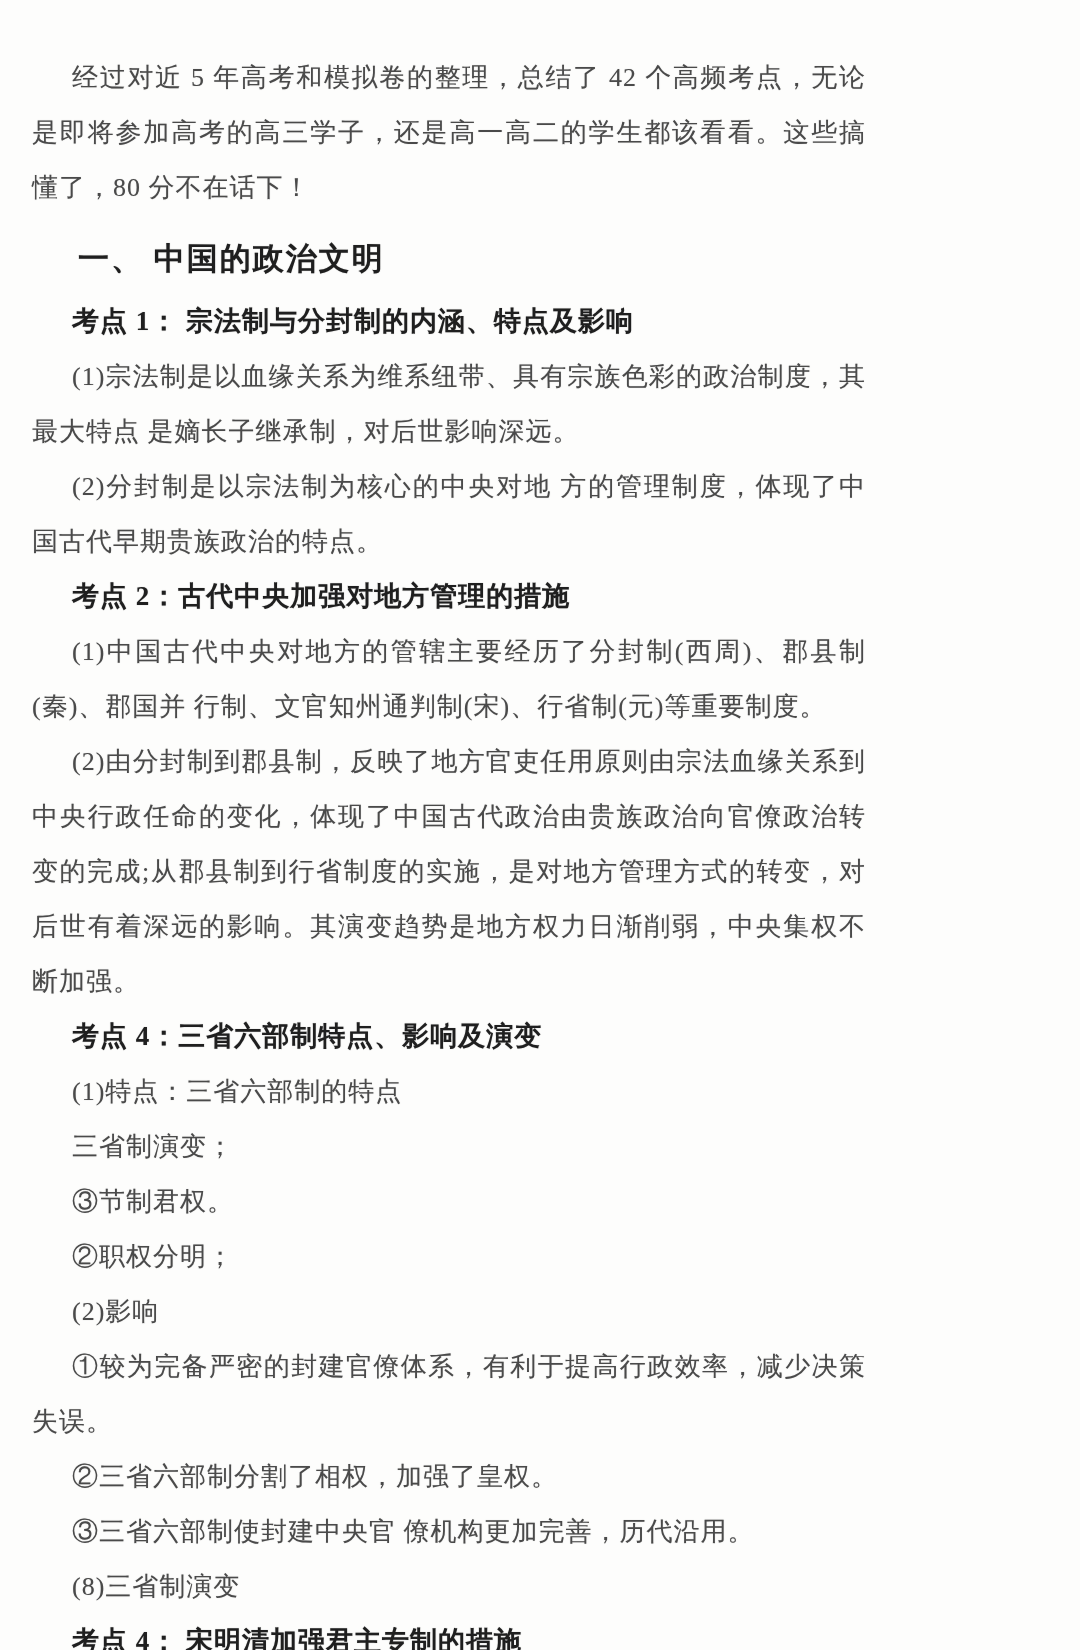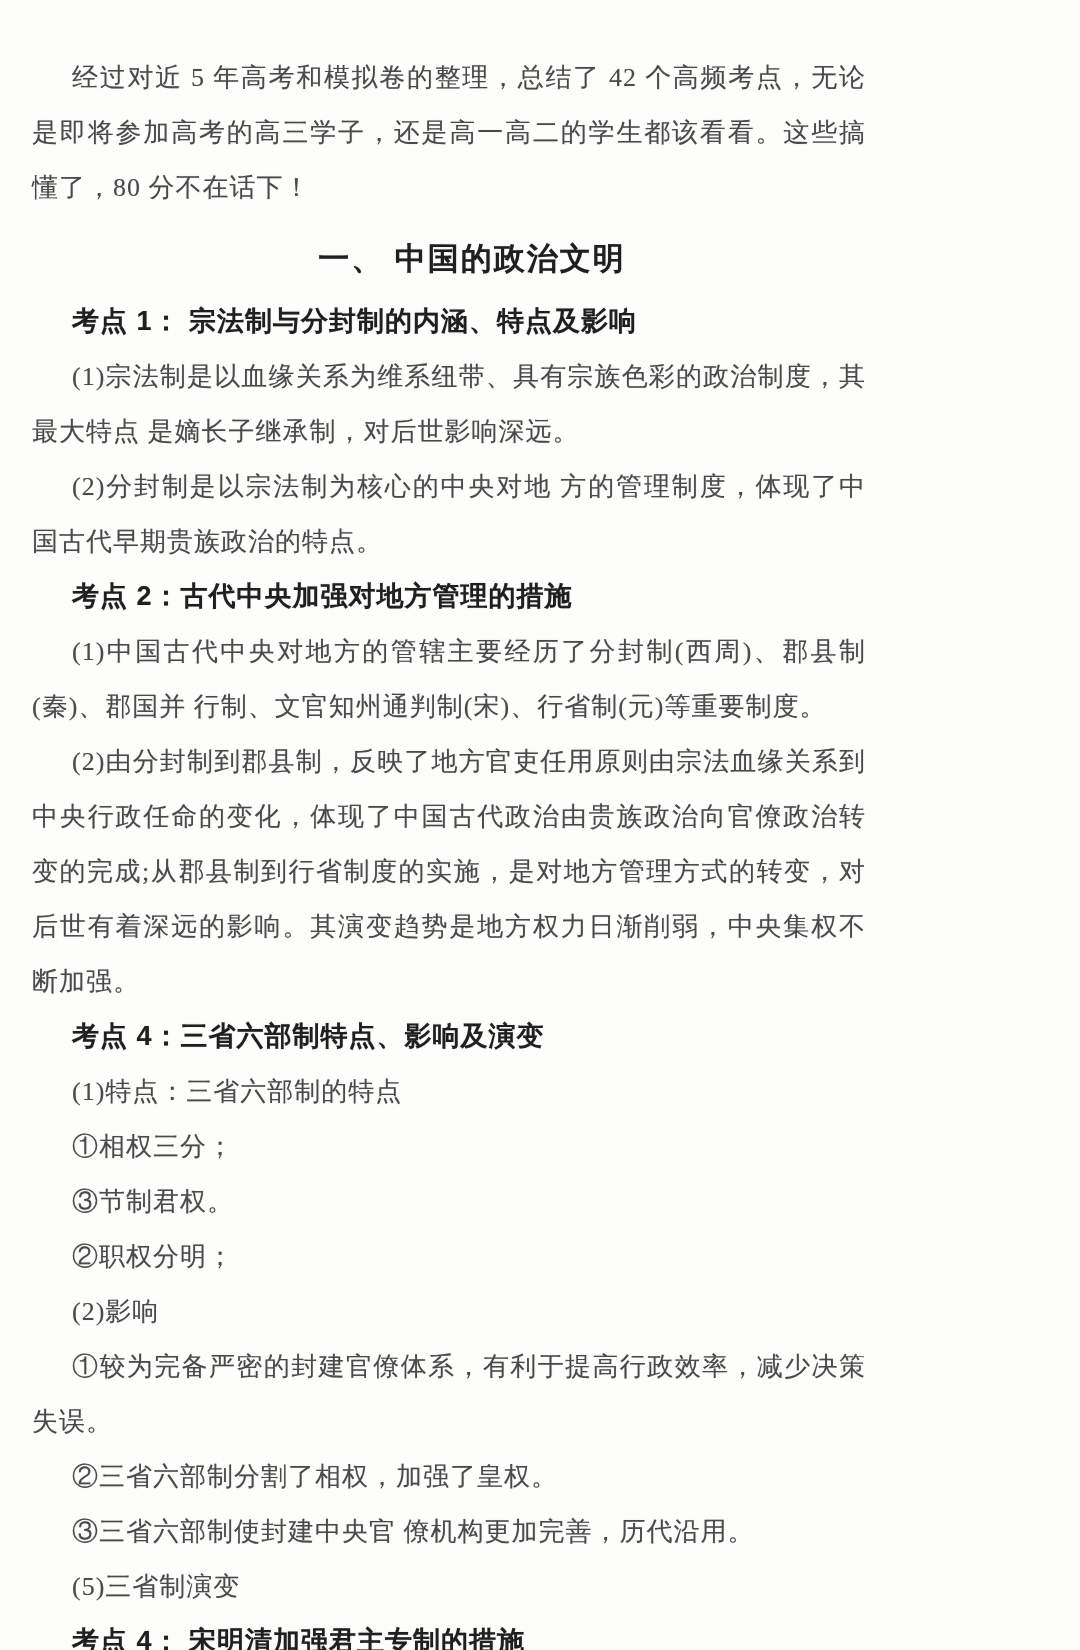--- a/index.html
+++ b/index.html
@@ -33,56 +33,55 @@
     text-indent: 40px;
     text-align: justify;
     text-shadow: 0 0 1px rgba(90, 90, 90, 0.35);
   }
   .doc-body h1 {
     margin: 16px 0 8px 0;
     font-size: 31px;
     line-height: 55px;
     letter-spacing: 2px;
     color: var(--heading-color, #1f1f1f);
-    font-family: Liberation Sans, sans-serif;
+    font-family: Liberation Serif, serif;
     font-weight: 700;
     text-indent: 46px;
     text-shadow: 0 0 1px rgba(40, 40, 40, 0.4);
-    text-align: center;
   }
   .doc-body h2 {
     margin: 0;
     font-size: 27px;
     line-height: 55px;
     letter-spacing: 1px;
     color: var(--heading-color, #1f1f1f);
-    font-family: Liberation Sans, sans-serif;
+    font-family: Liberation Serif, serif;
     font-weight: 700;
     text-indent: 40px;
     text-shadow: 0 0 1px rgba(40, 40, 40, 0.4);
   }
 </style>
 </head>
 <body>
 
 <div class="page">
   <div class="doc-body">
       <p>经过对近 5 年高考和模拟卷的整理，总结了 42 个高频考点，无论是即将参加高考的高三学子，还是高一高二的学生都该看看。这些搞懂了，80 分不在话下！</p>
       <h1>一、 中国的政治文明</h1>
       <h2>考点 1： 宗法制与分封制的内涵、特点及影响</h2>
       <p>(1)宗法制是以血缘关系为维系纽带、具有宗族色彩的政治制度，其最大特点 是嫡长子继承制，对后世影响深远。</p>
       <p>(2)分封制是以宗法制为核心的中央对地 方的管理制度，体现了中国古代早期贵族政治的特点。</p>
       <h2>考点 2：古代中央加强对地方管理的措施</h2>
       <p>(1)中国古代中央对地方的管辖主要经历了分封制(西周)、郡县制(秦)、郡国并 行制、文官知州通判制(宋)、行省制(元)等重要制度。</p>
       <p>(2)由分封制到郡县制，反映了地方官吏任用原则由宗法血缘关系到中央行政任命的变化，体现了中国古代政治由贵族政治向官僚政治转变的完成;从郡县制到行省制度的实施，是对地方管理方式的转变，对后世有着深远的影响。其演变趋势是地方权力日渐削弱，中央集权不断加强。</p>
       <h2>考点 4：三省六部制特点、影响及演变</h2>
       <p>(1)特点：三省六部制的特点</p>
-      <p>①相权三分；</p>
+      <p>三省制演变；</p>
       <p>③节制君权。</p>
       <p>②职权分明；</p>
       <p>(2)影响</p>
       <p>①较为完备严密的封建官僚体系，有利于提高行政效率，减少决策 失误。</p>
       <p>②三省六部制分割了相权，加强了皇权。</p>
       <p>③三省六部制使封建中央官 僚机构更加完善，历代沿用。</p>
-      <p>(5)三省制演变</p>
+      <p>(8)三省制演变</p>
       <h2>考点 4： 宋明清加强君主专制的措施</h2>
     </div>
 </div>
 
 </body></html>

